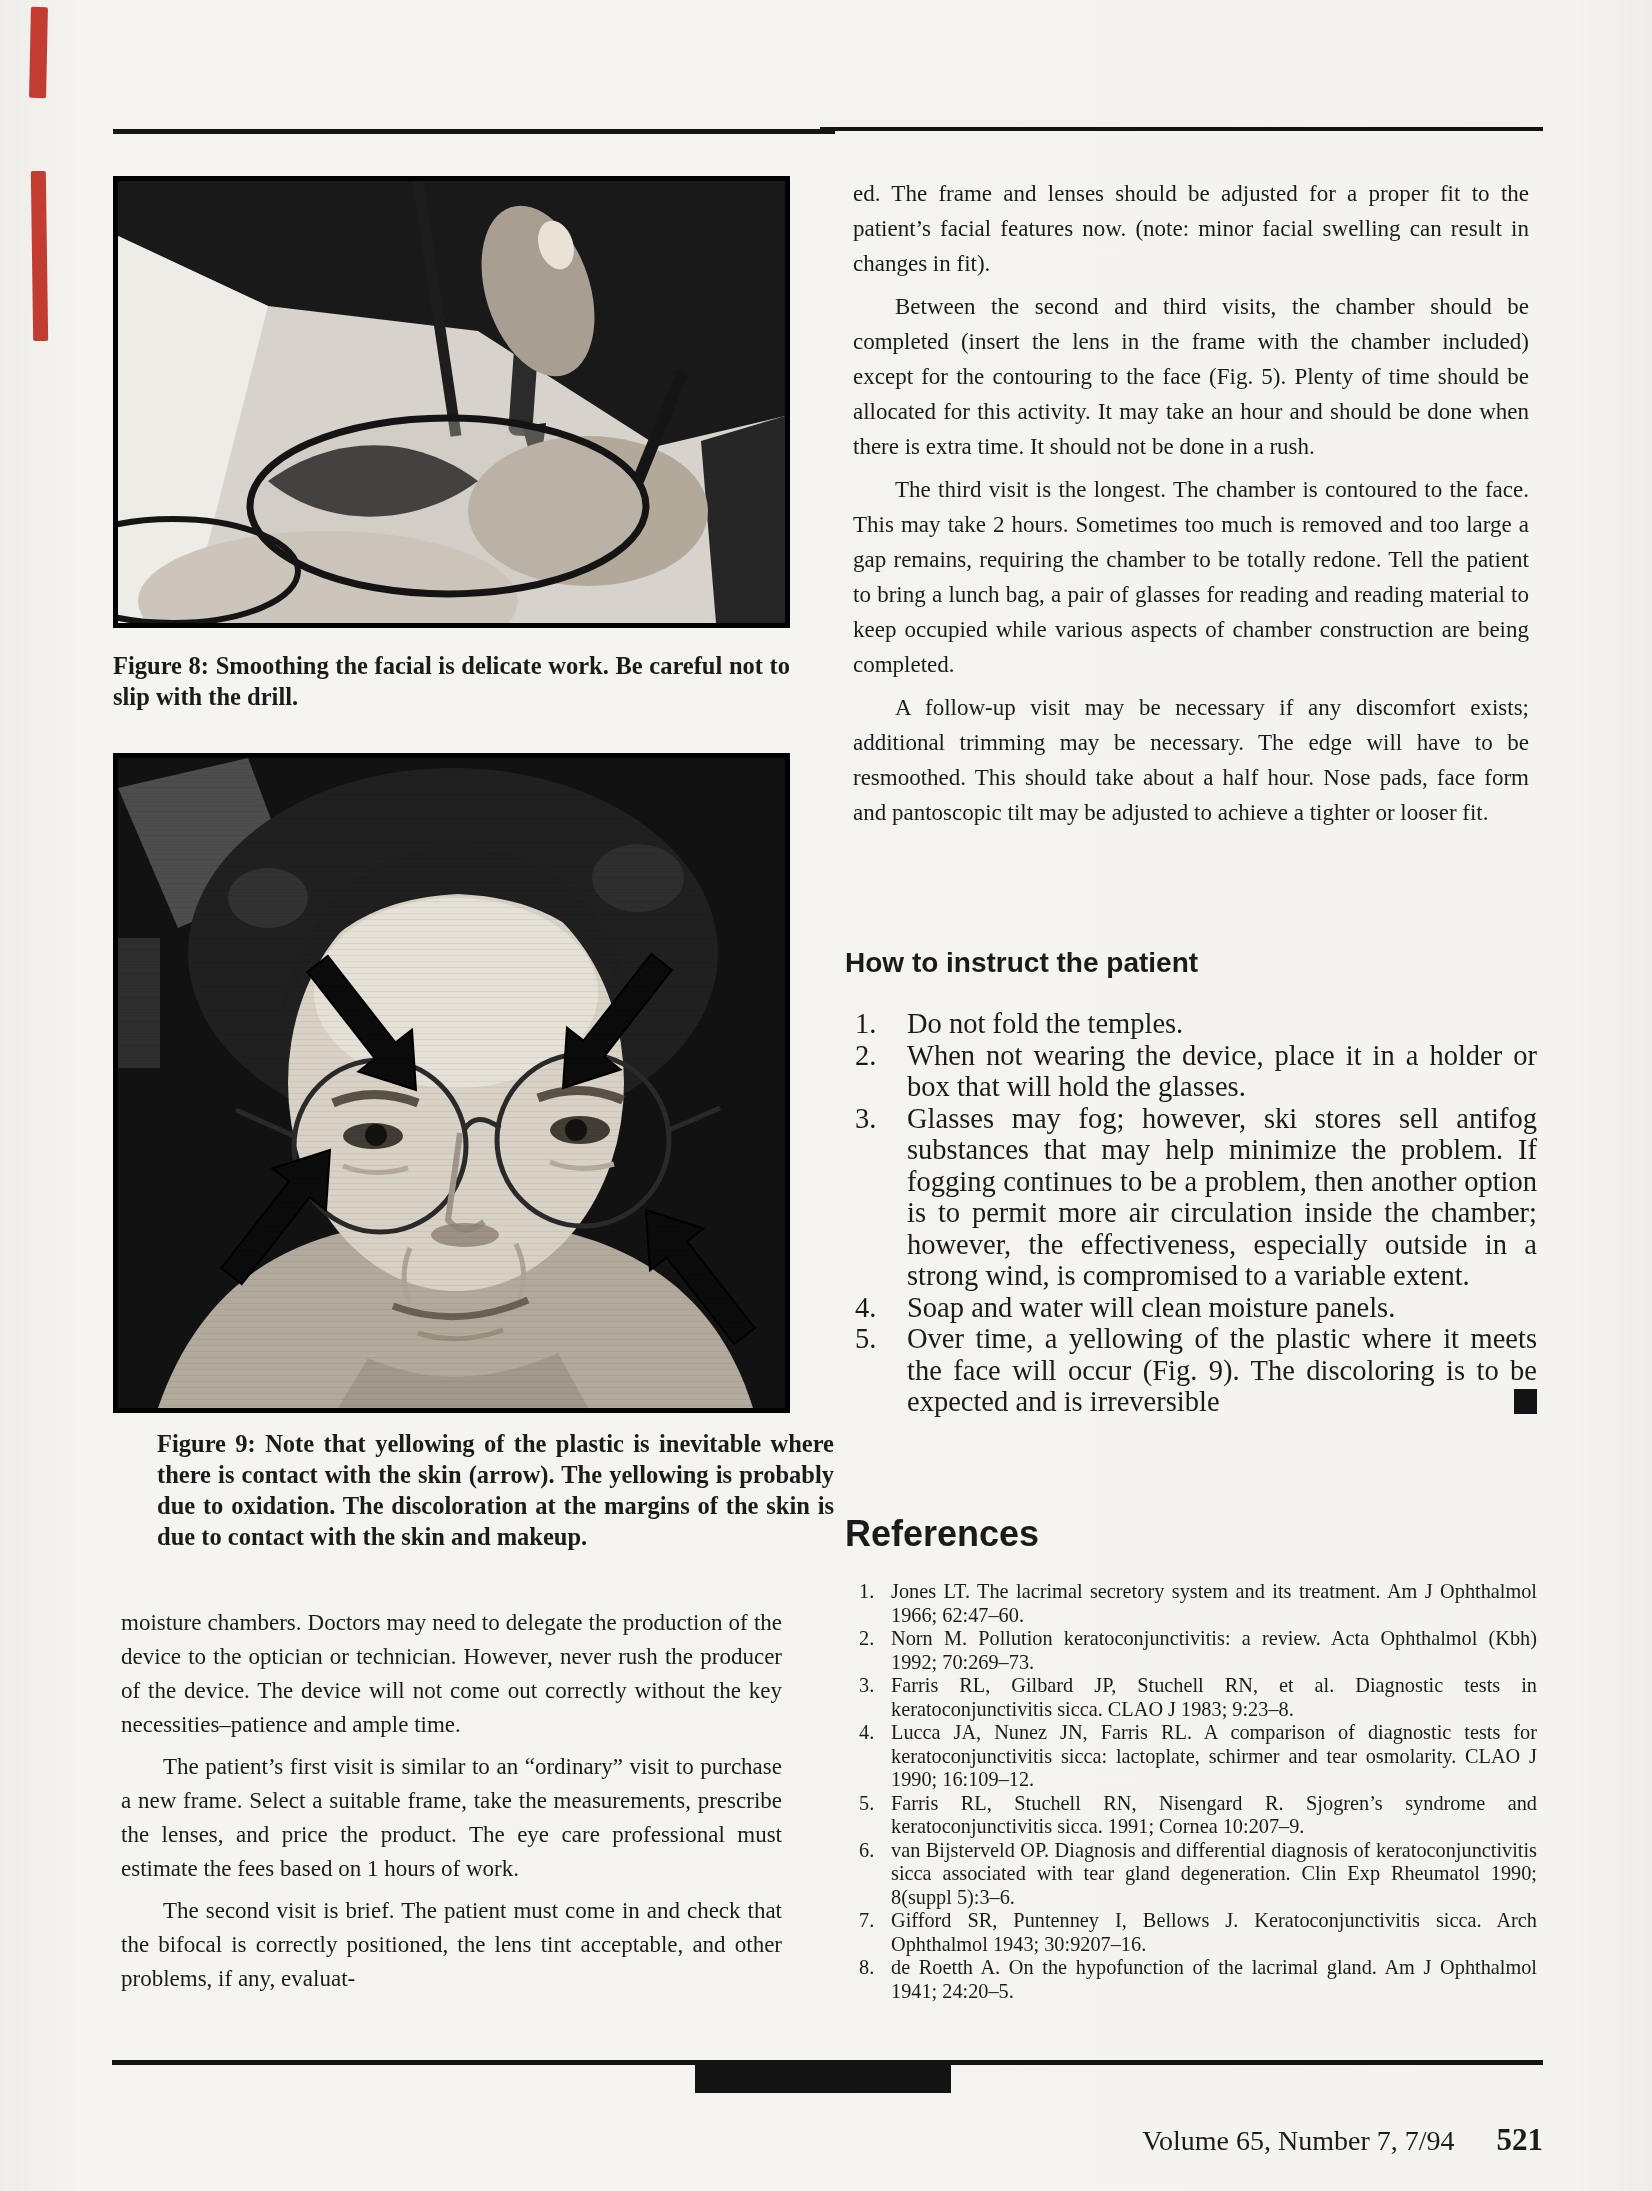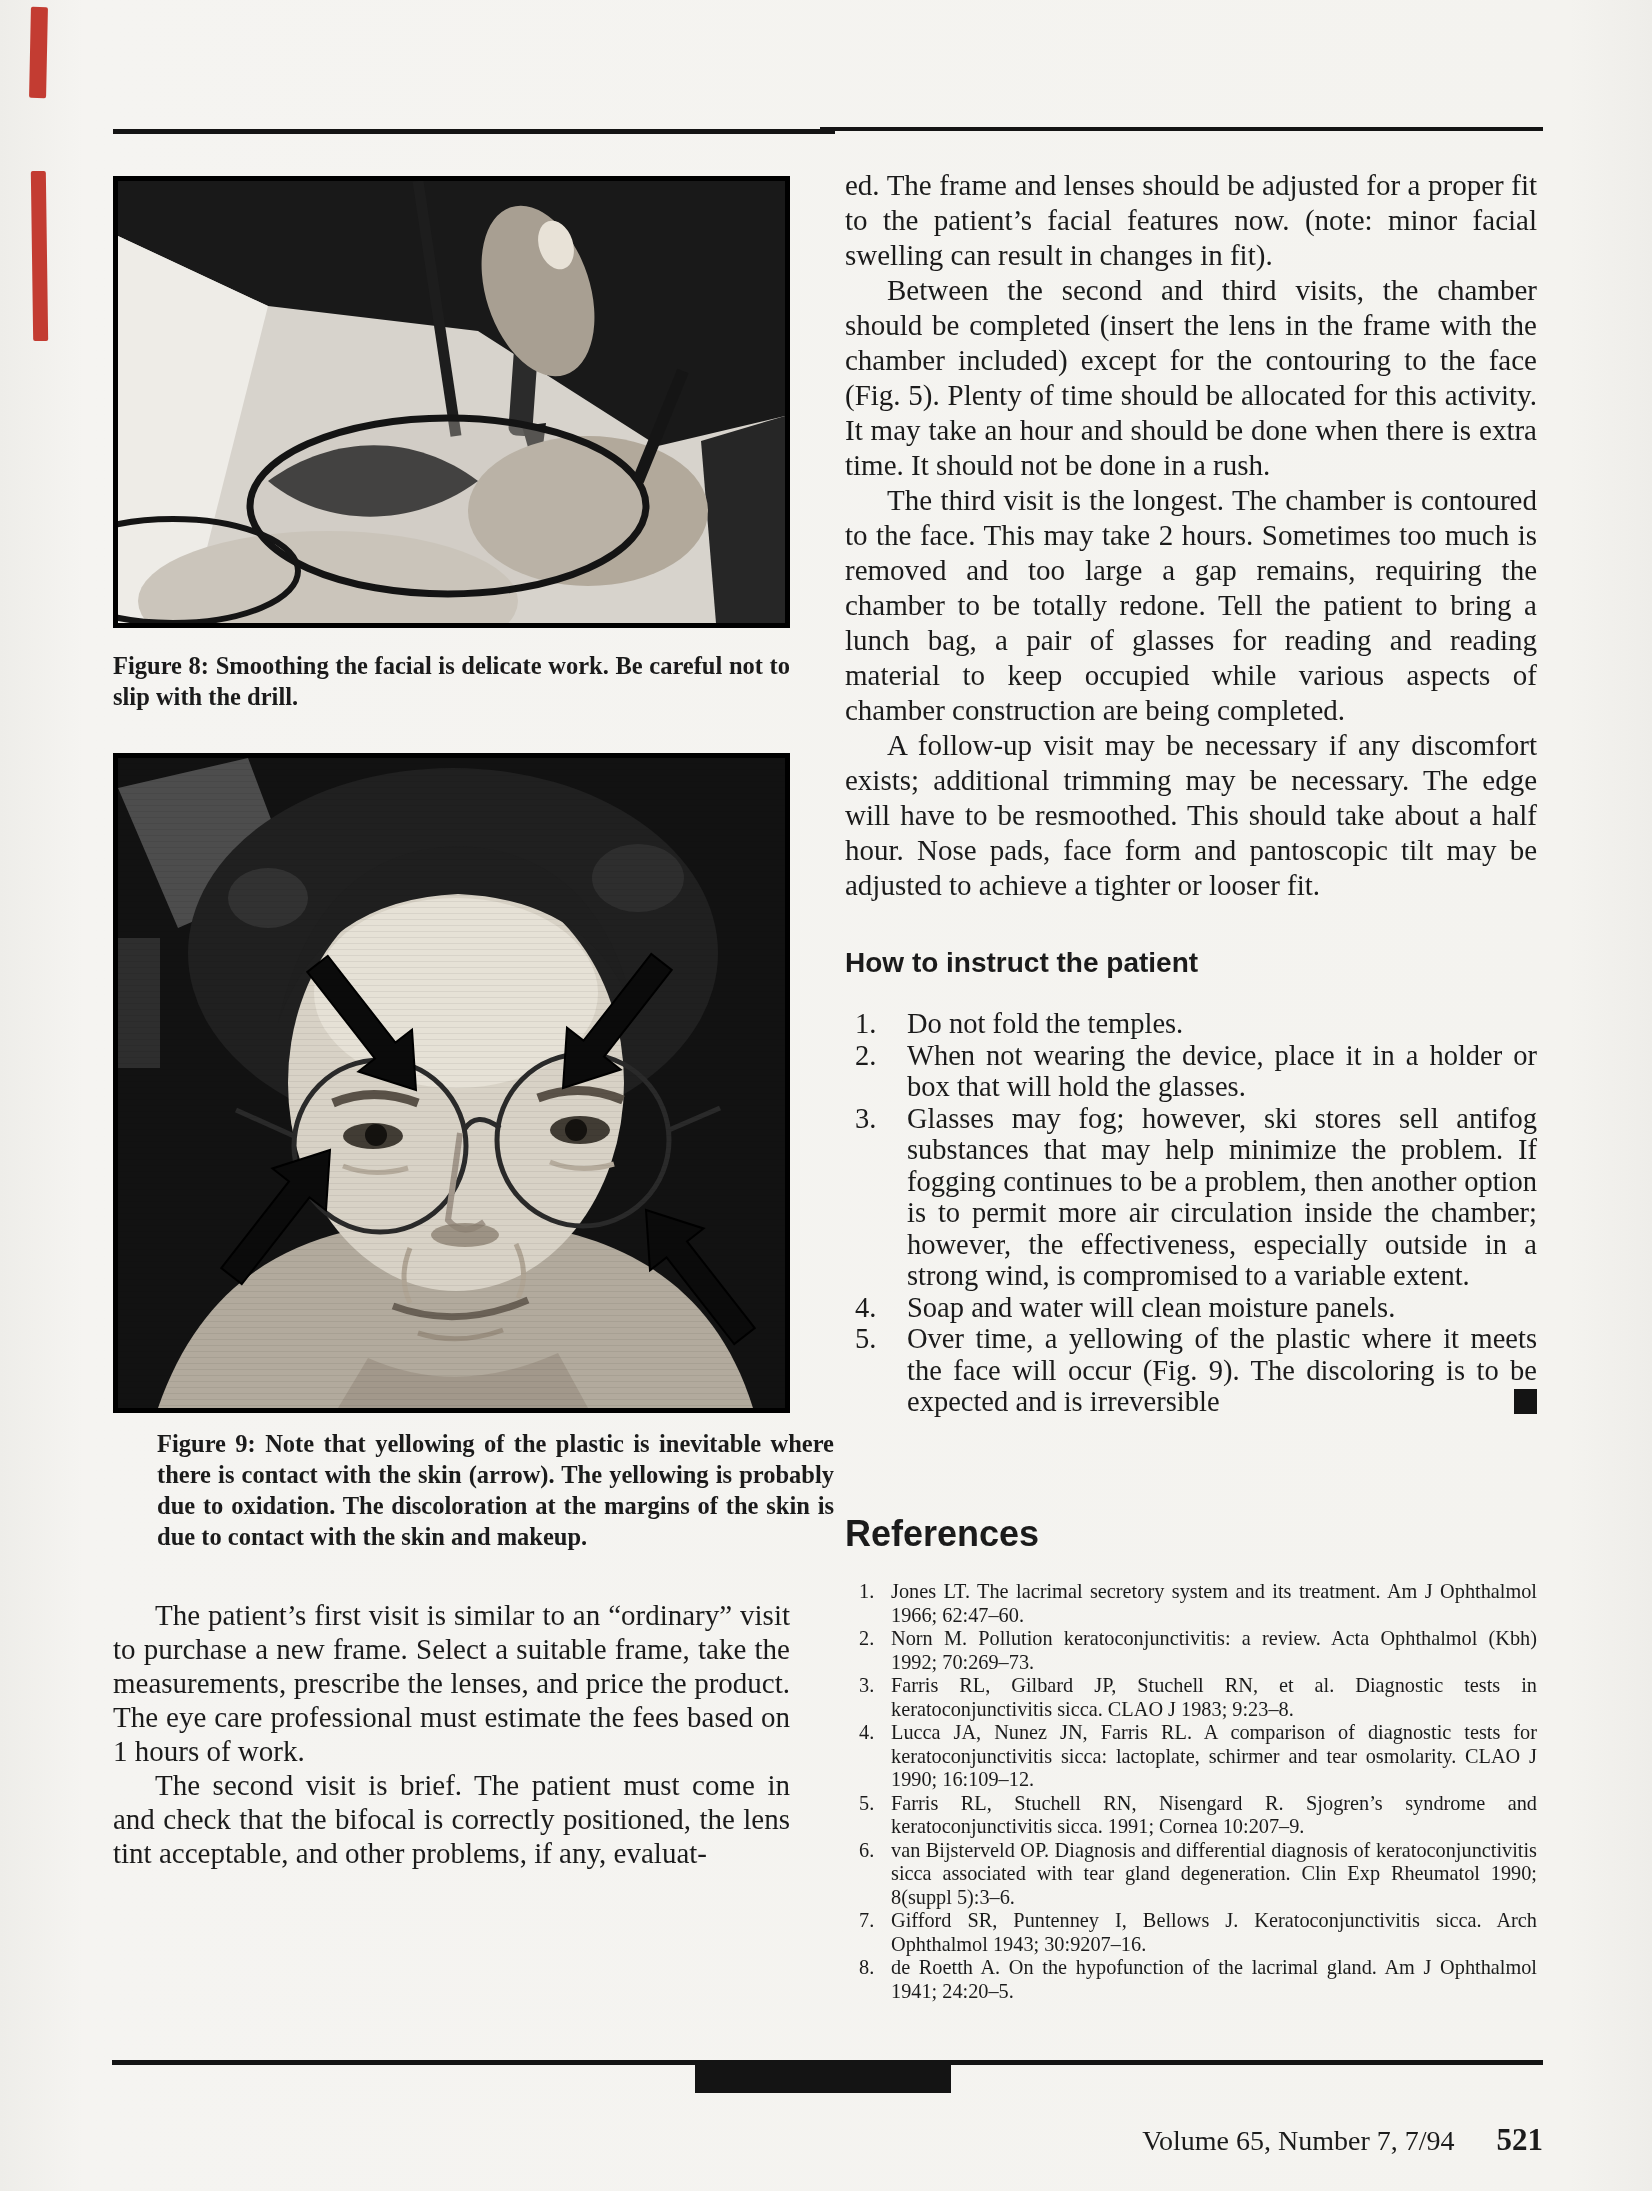--- a/index.html
+++ b/index.html
@@ -4,21 +4,21 @@
 <style>
   html,body{margin:0;padding:0;}
   body{
     width:1652px;height:2191px;position:relative;
     background:linear-gradient(90deg,#eeede9,#f5f4f1 5%,#f4f3ef 95%,#eeede9);
     font-family:"Liberation Serif",serif;color:#1b1b1b;
     overflow:hidden;
   }
   .abs{position:absolute;}
   .rule{background:#141414;}
-  .para{margin:0;text-align:justify;font-size:29px;}
+  .para{margin:8px;text-align:justify;font-size:23px;}
   .lh-left{line-height:34px;}
   .lh-right{line-height:35px;}
   .indent{text-indent:42px;}
   .figure-frame{border:5px solid #000;box-sizing:border-box;background:#d8d4cd;overflow:hidden;}
   .figure-frame svg{display:block;width:100%;height:100%;}
   .caption{font-weight:bold;font-size:24.5px;line-height:31px;text-align:justify;}
   .sans-head{font-family:"Liberation Sans",sans-serif;font-weight:bold;margin:0;}
   .instr-head{font-size:28px;}
   .refs-head{font-size:36px;}
   ol{list-style:none;margin:0;padding:0;}
@@ -118,20 +118,21 @@
       <path d="M0,0 L-34,-50 L-13,-50 L-13,-160 L13,-160 L13,-50 L34,-50 Z" transform="translate(212,392) rotate(-142)"></path>
       <path d="M0,0 L-34,-50 L-13,-50 L-13,-160 L13,-160 L13,-50 L34,-50 Z" transform="translate(528,452) rotate(142)"></path>
     </g>
     <rect width="667" height="650" fill="url(#scan)" opacity="0.5"></rect>
   </svg>
 </div>
 
 <div class="abs caption" style="left:113px;top:1428px;width:677px;margin-left:44px;">Figure 9: Note that yellowing of the plastic is inevitable where there is contact with the skin (arrow). The yellowing is probably due to oxidation. The discoloration at the margins of the skin is due to contact with the skin and makeup.</div>
 
 <div class="abs" style="left:113px;top:1598px;width:677px;">
+  <p class="para lh-left">moisture chambers. Doctors may need to delegate the production of the device to the optician or technician. However, never rush the producer of the device. The device will not come out correctly without the key necessities–patience and ample time.</p>
   <p class="para lh-left indent">The patient’s first visit is similar to an “ordinary” visit to purchase a new frame. Select a suitable frame, take the measurements, prescribe the lenses, and price the product. The eye care professional must estimate the fees based on 1 hours of work.</p>
   <p class="para lh-left indent">The second visit is brief. The patient must come in and check that the bifocal is correctly positioned, the lens tint acceptable, and other problems, if any, evaluat-</p>
 </div>
 
 <div class="abs" style="left:845px;top:168px;width:692px;">
   <p class="para lh-right">ed. The frame and lenses should be adjusted for a proper fit to the patient’s facial features now. (note: minor facial swelling can result in changes in fit).</p>
   <p class="para lh-right indent">Between the second and third visits, the chamber should be completed (insert the lens in the frame with the chamber included) except for the contouring to the face (Fig. 5). Plenty of time should be allocated for this activity. It may take an hour and should be done when there is extra time. It should not be done in a rush.</p>
   <p class="para lh-right indent">The third visit is the longest. The chamber is contoured to the face. This may take 2 hours. Sometimes too much is removed and too large a gap remains, requiring the chamber to be totally redone. Tell the patient to bring a lunch bag, a pair of glasses for reading and reading material to keep occupied while various aspects of chamber construction are being completed.</p>
   <p class="para lh-right indent">A follow-up visit may be necessary if any discomfort exists; additional trimming may be necessary. The edge will have to be resmoothed. This should take about a half hour. Nose pads, face form and pantoscopic tilt may be adjusted to achieve a tighter or looser fit.</p>
 </div>

